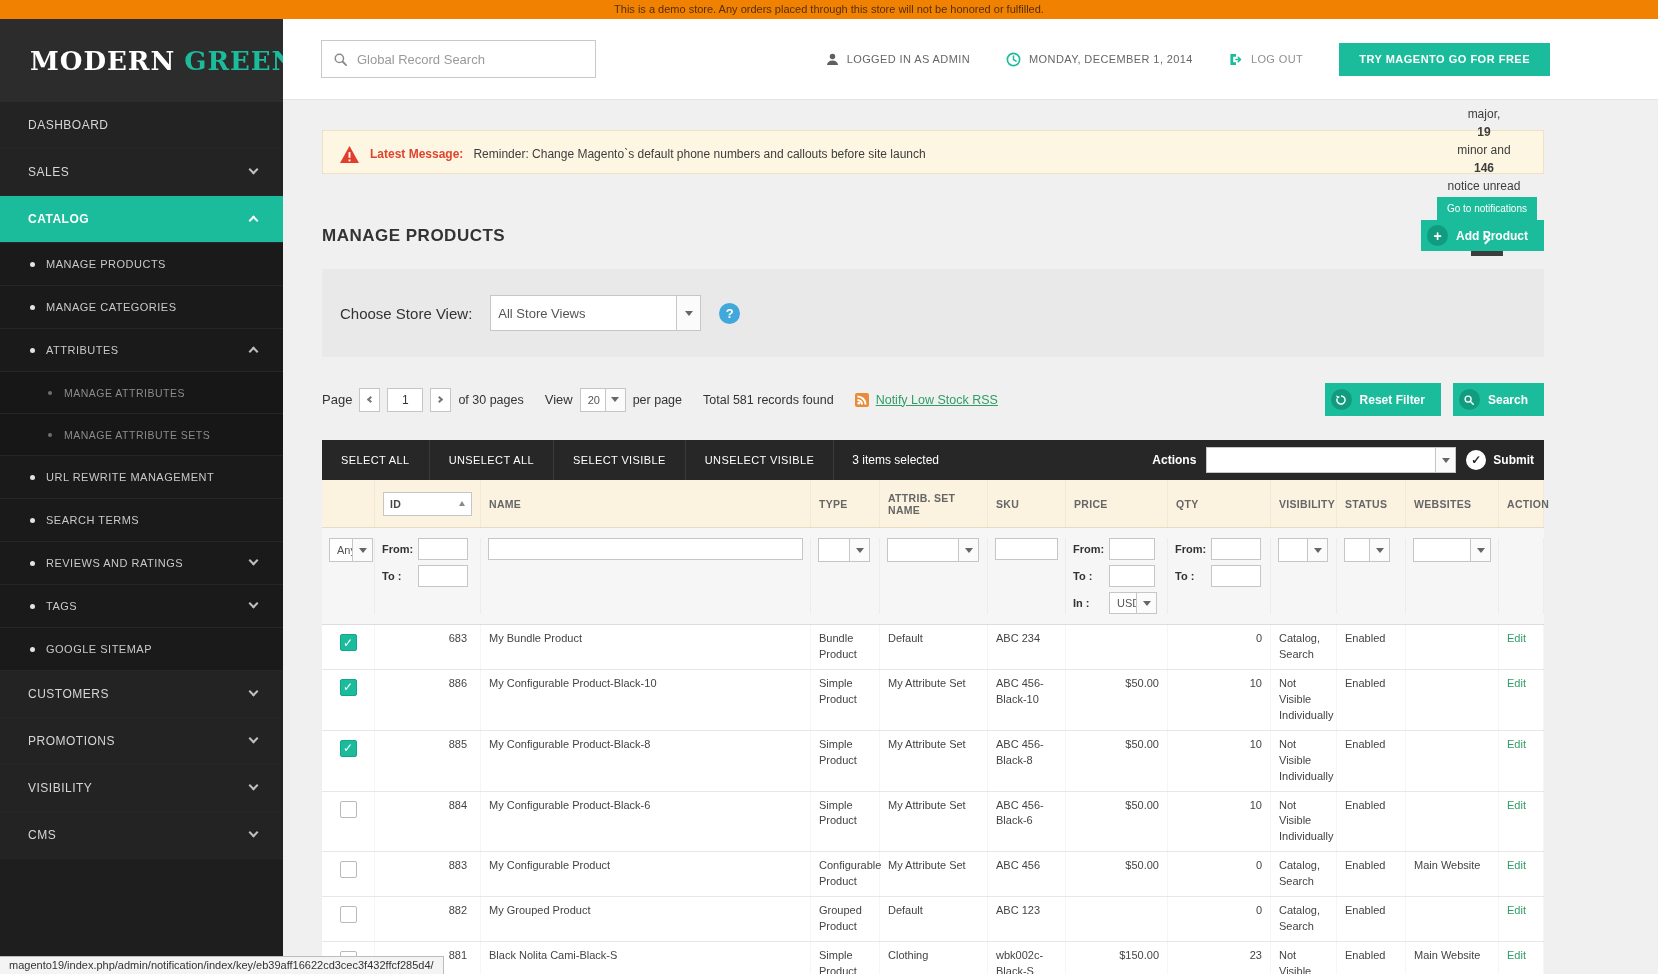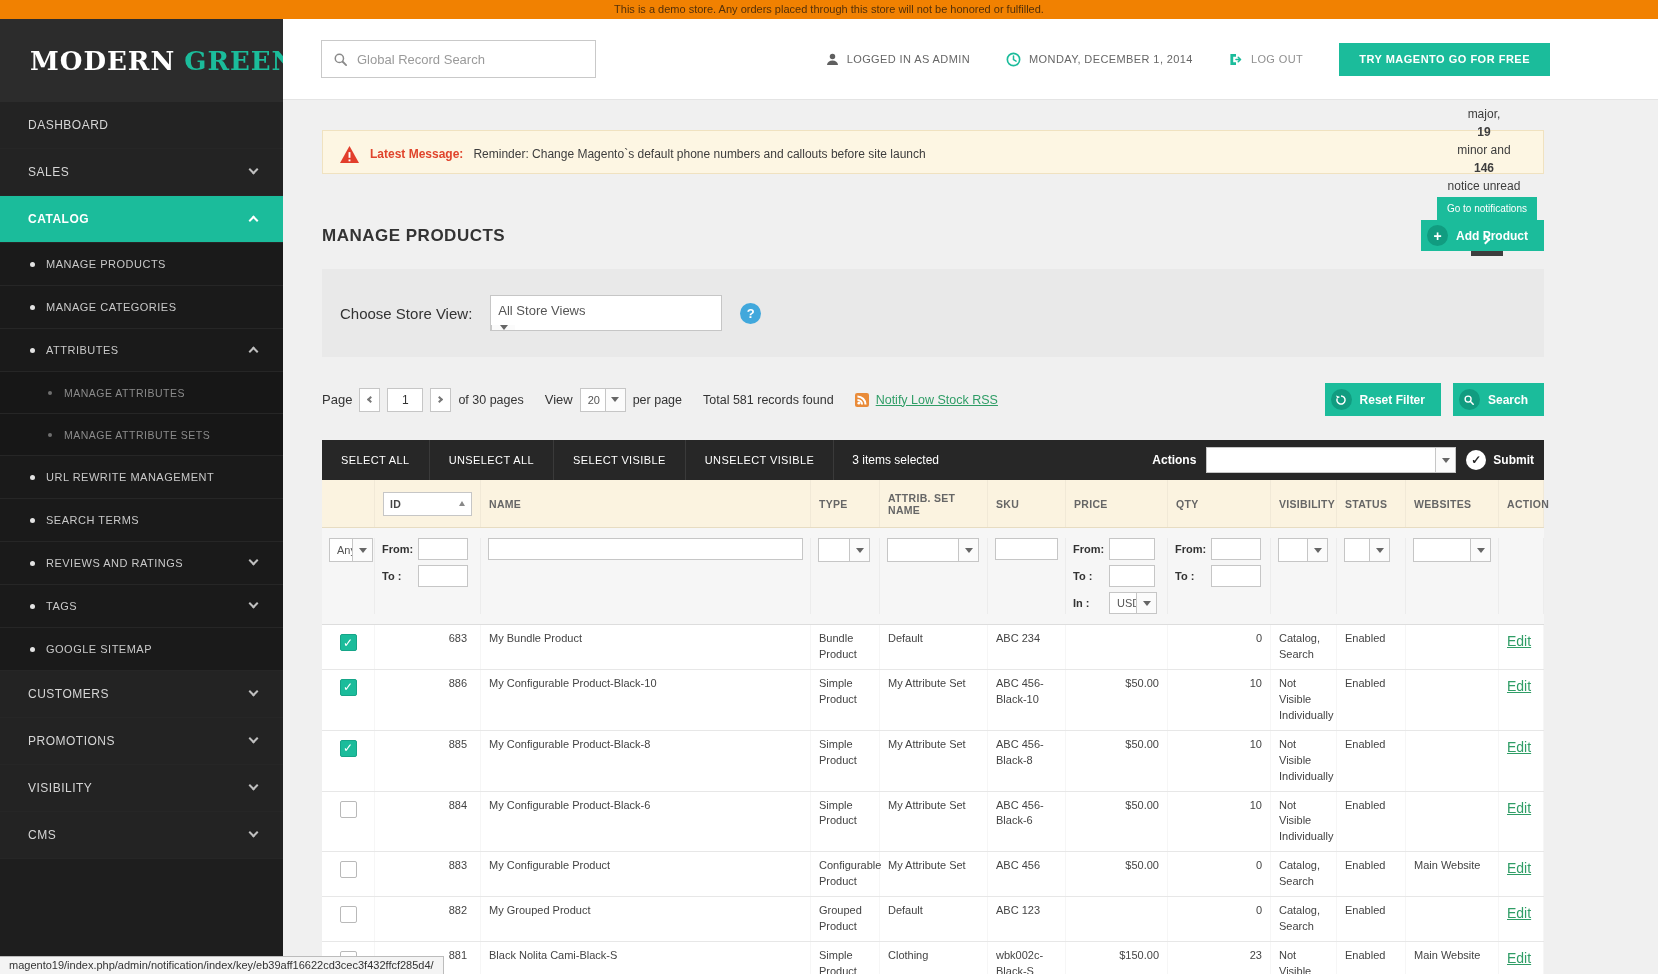--- a/index.html
+++ b/index.html
@@ -59,21 +59,21 @@
 .btn-teal{background:#1bbc9b;border:none;color:#fff;height:31px;display:inline-flex;align-items:center;gap:8px;padding:0 16px 0 6px;font-size:12px;font-weight:bold;font-family:inherit;cursor:pointer;}
 .btn-ic{width:21px;height:21px;border-radius:50%;background:#119c80;display:flex;align-items:center;justify-content:center;color:#fff;font-size:14px;font-weight:bold;flex:none;}
 
 
 .store-panel{margin-top:18px;height:88px;background:#e9e9e9;display:flex;align-items:center;gap:18px;padding-left:18px;}
 .sv-label{font-size:15px;color:#333;}
 .fselect{display:inline-flex;align-items:stretch;background:#fff;border:1px solid #c6c6c6;height:24px;cursor:pointer;}
 .fsel-val{flex:1;display:flex;align-items:center;padding:0 7px;font-size:11px;color:#555;white-space:nowrap;overflow:hidden;}
 .fsel-btn{width:20px;border-left:1px solid #c6c6c6;display:flex;align-items:center;justify-content:center;background:#fbfbfb;flex:none;}
 .arr-down{width:0;height:0;border-left:4px solid transparent;border-right:4px solid transparent;border-top:5px solid #666;}
-.sv-select{width:232px;height:36px;flex-direction:column;}
+.sv-select{width:211px;height:36px;}
 .sv-select .fsel-val{font-size:13px;}
 .sv-select .fsel-btn{width:24px;}
 .help-ic{width:21px;height:21px;border-radius:50%;background:#41a8dc;color:#fff;font-size:13px;font-weight:bold;display:inline-flex;align-items:center;justify-content:center;cursor:pointer;flex:none;}
 
 
 .grid-toolbar{margin-top:26px;display:flex;align-items:center;font-size:12.5px;color:#333;gap:7px;}
 .tb-label{font-size:13px;}
 .pg-btn{width:21px;height:24px;background:#fff;border:1px solid #c6c6c6;display:inline-flex;align-items:center;justify-content:center;cursor:pointer;}
 .pg-btn .chev{width:5px;height:5px;border-color:#777;}
 .chev-left{transform:rotate(135deg);margin-left:2px;}
@@ -118,21 +118,21 @@
 .status-select{width:46px;}
 .web-select{width:78px;}
 
 .trow{background:#fff;border-bottom:1px solid #e7e7e7;min-height:41px;}
 .td{padding:6px 8px;font-size:11px;color:#444;border-right:1px solid rgba(0,0,0,.035);line-height:1.45;}
 .td.a-r{text-align:right;}
 .td.c-id{padding-right:13px;}
 .c-check-cell{display:flex;justify-content:center;padding-top:9px;border-right:1px solid rgba(0,0,0,.035);}
 .cb{width:17px;height:17px;border:1px solid #b9b9b9;background:#fff;border-radius:2px;cursor:pointer;display:flex;align-items:center;justify-content:center;font-size:12px;color:#fff;}
 .cb.checked{background:#1bbc9b;border-color:#16a588;}
-.edit-link{color:#2f9d66;text-decoration:underline;cursor:pointer;font-size:14px;}
+.edit-link{color:#2f9d66;cursor:pointer;font-size:11px;}
 
 
 .status-bar{position:absolute;left:0;bottom:0;z-index:20;background:#f4f4f4;border:1px solid #bcbcbc;border-left:none;border-bottom:none;padding:2px 9px 3px;font-size:11px;color:#333;white-space:nowrap;}
 </style>
 </head>
 <body>
 
 <div class="demo-bar">
   <span>This is a demo store. Any orders placed through this store will not be honored or fulfilled.</span>
 </div>

